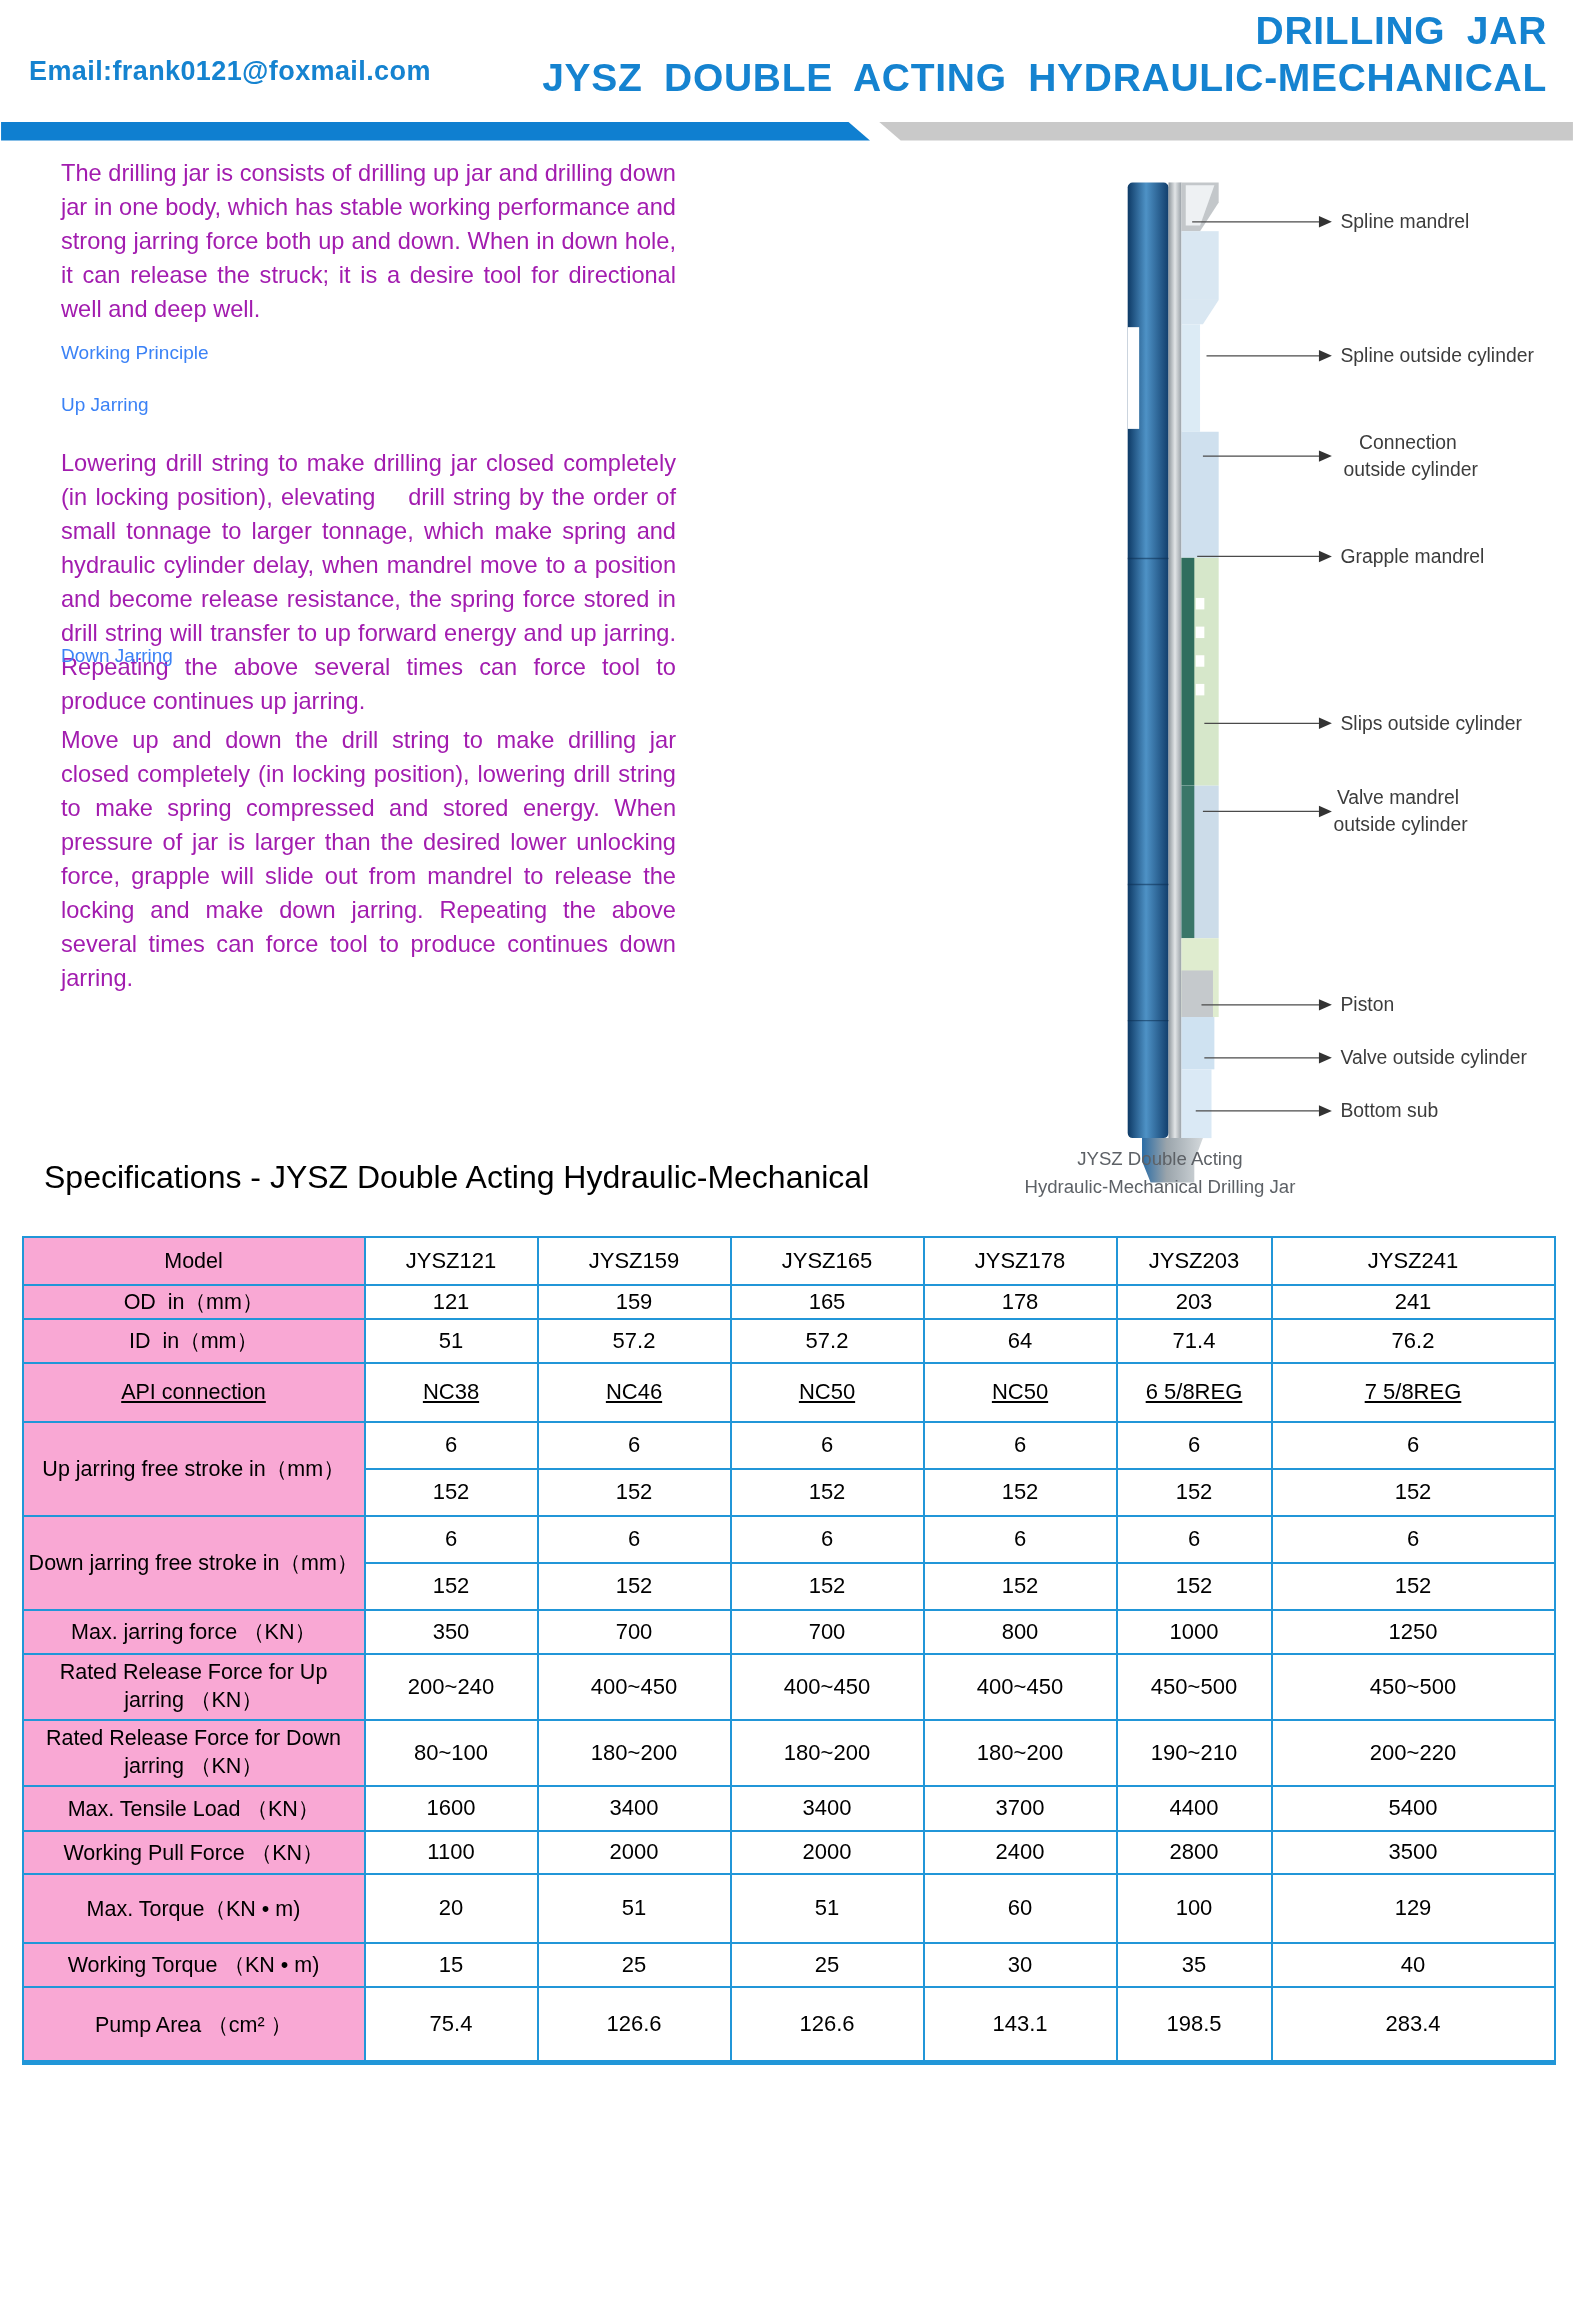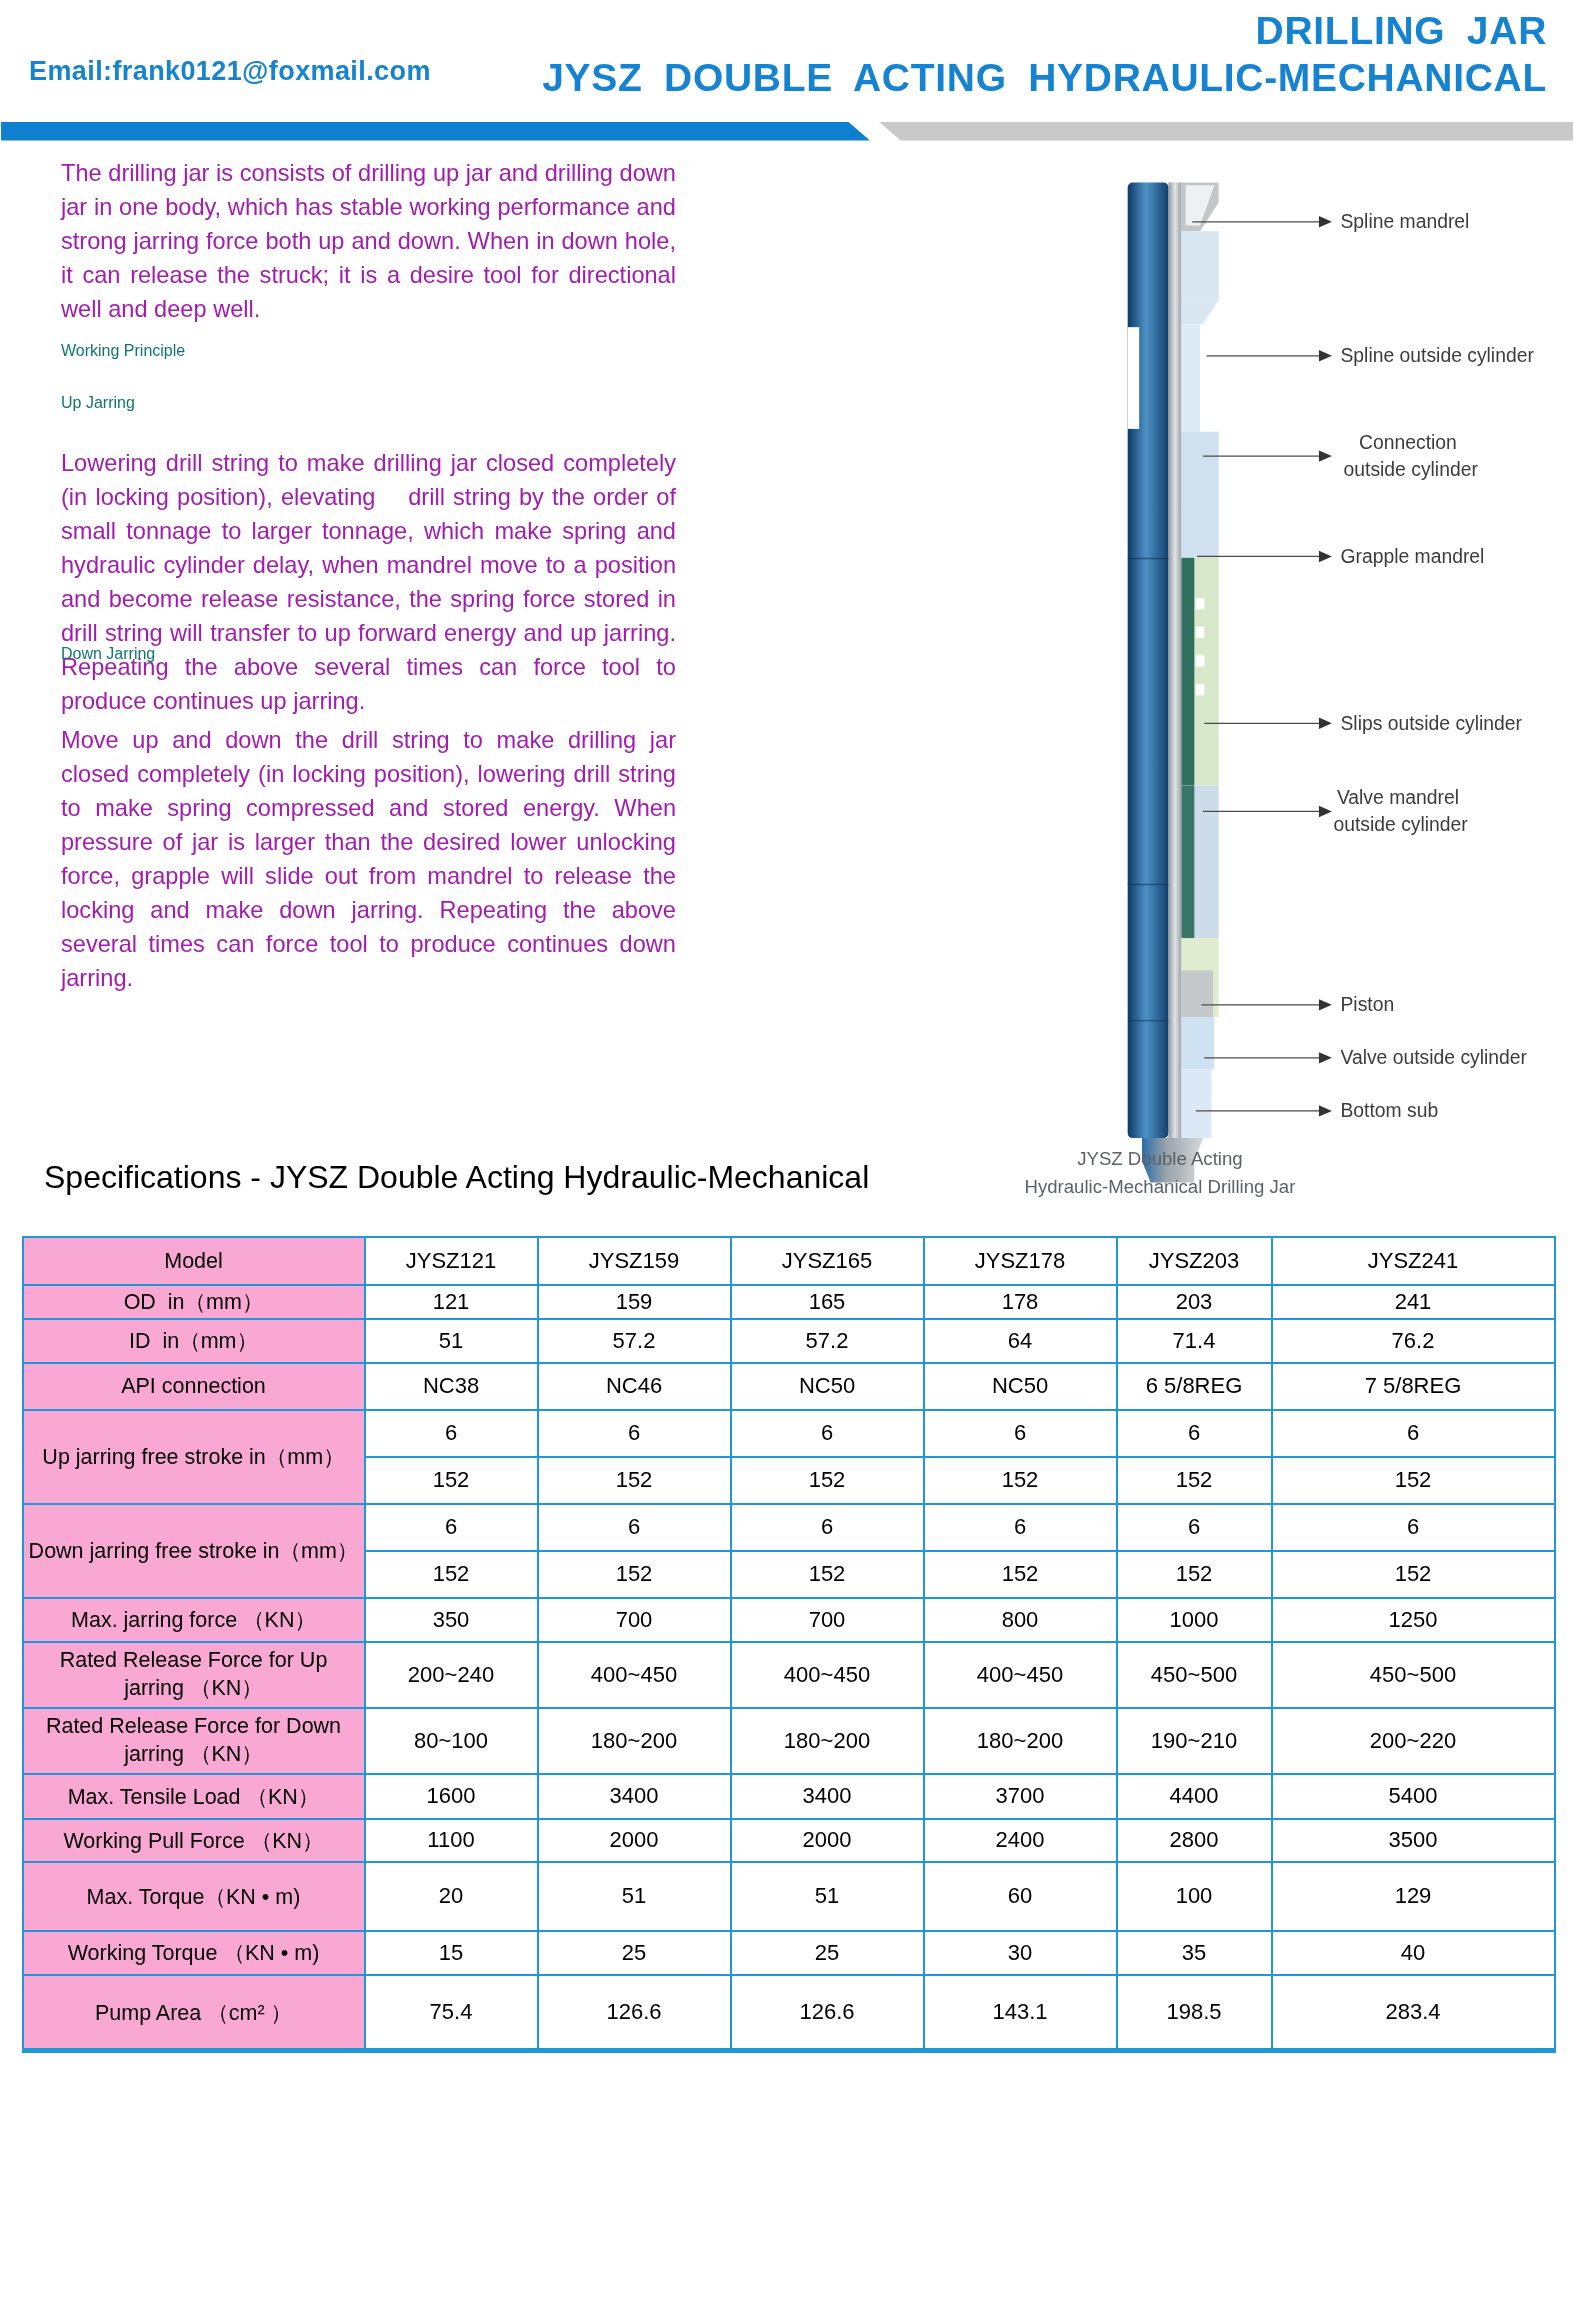--- a/index.html
+++ b/index.html
@@ -23,21 +23,21 @@
   }
   .hdr-bar{position:absolute; left:0; top:122px; width:1574px; height:18.6px;}
   
   .body-text{
     position:absolute; left:61px; width:615px;
     font-size:23.6px; line-height:34px; text-align:justify; color:#a21caf;
     white-space:pre-wrap;
   }
   .sub-heading{
     position:absolute; left:61px;
-    font-size:16px; color:#0f766e;
+    font-size:19px; color:#3b82f6;
   }
   #intro{top:156px;}
   #wp-heading{top:342px;}
   #up-heading{top:394px;}
   #up-text{top:446px;}
   #down-heading{top:645px;}
   #down-text{top:723px;}
   
   #spec-heading{
     position:absolute; left:44px; top:1159px;
@@ -57,21 +57,21 @@
     overflow:hidden;
   }
   #spec-table .label-cell{
     background:#f9a8d4; font-size:21.5px; white-space:pre-wrap;
   }
   col.c0{width:342px;} col.c1{width:173px;} col.c2{width:193px;}
   col.c3{width:193px;} col.c4{width:193px;} col.c5{width:155px;} col.c6{width:283px;}
   #spec-table thead tr{height:48px;}
   #spec-table tbody tr:nth-child(1){height:28px;margin-left:10px;}
   #spec-table tbody tr:nth-child(2){height:44px;padding-left:39px;}
-  #spec-table tbody tr:nth-child(3){height:47px;}
+  #spec-table tbody tr:nth-child(3){height:59px;text-decoration:underline;}
   #spec-table tbody tr:nth-child(4){height:47px;}
   #spec-table tbody tr:nth-child(5){height:47px;}
   #spec-table tbody tr:nth-child(6){height:47px;}
   #spec-table tbody tr:nth-child(7){height:47px;}
   #spec-table tbody tr:nth-child(8){height:44px;}
   #spec-table tbody tr:nth-child(9){height:66px;}
   #spec-table tbody tr:nth-child(10){height:66px;}
   #spec-table tbody tr:nth-child(11){height:45px;}
   #spec-table tbody tr:nth-child(12){height:43px;}
   #spec-table tbody tr:nth-child(13){height:69px;}

